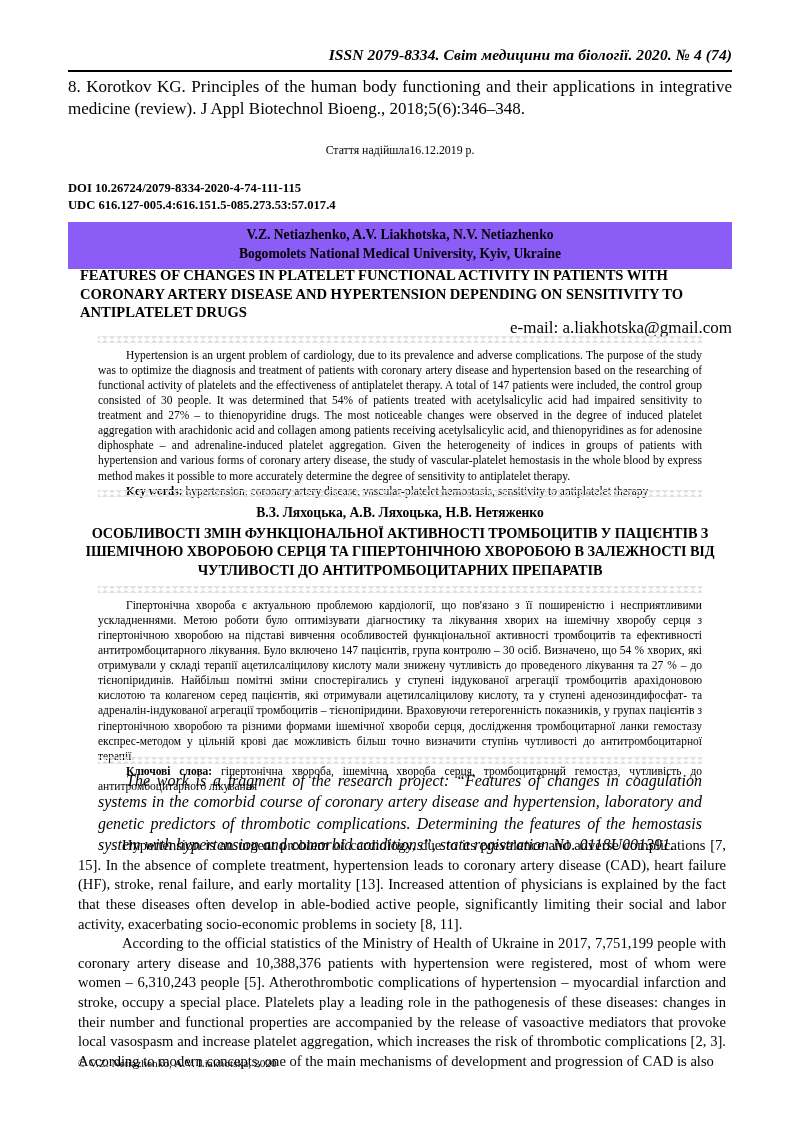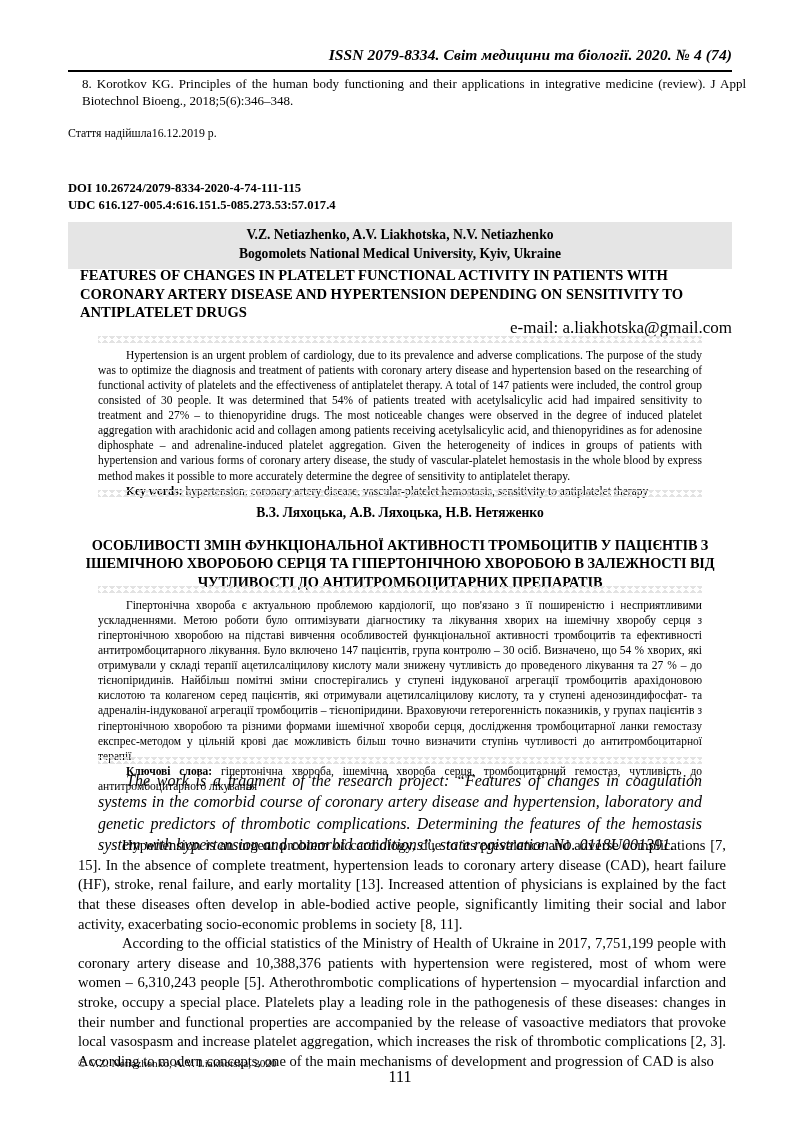--- a/index.html
+++ b/index.html
@@ -43,33 +43,32 @@
     height: 1.6px;
     background: #000;
   }
 
   
   .reftail {
     position: absolute;
     left: 68px;
     top: 76px;
     width: 664px;
-    font-size: 13px;
+    font-size: 17px;
     line-height: 1.28;
     text-align: justify;
-    margin-left: 14px;
   }
   .reftail p { margin: 0; }
 
   .received {
     position: absolute;
     left: 68px;
-    top: 126px;
-    width: 664px;
-    text-align: left;
+    top: 143px;
+    width: 664px;
+    text-align: center;
     font-size: 11.8px;
   }
 
   
   .doiblock {
     position: absolute;
     left: 68px;
     top: 180px;
     width: 664px;
     font-size: 12.6px;
@@ -77,21 +76,21 @@
     line-height: 1.32;
   }
   .doiblock div { white-space: nowrap; }
 
   
   .authorbar {
     position: absolute;
     left: 68px;
     top: 222px;
     width: 664px;
-    background: #e5e5e5;
+    background: #8b5cf6;
     text-align: center;
     font-weight: bold;
     font-size: 13.6px;
     line-height: 1.38;
     padding: 4px 0 5px 0;
     box-sizing: border-box;
   }
 
   
   .title-en {
@@ -152,21 +151,21 @@
     left: 68px;
     top: 505px;
     width: 664px;
     text-align: center;
     font-weight: bold;
     font-size: 13.6px;
   }
   .title-uk {
     position: absolute;
     left: 72px;
-    top: 536px;
+    top: 524px;
     width: 656px;
     text-align: center;
     font-weight: bold;
     font-size: 14.3px;
     line-height: 1.29;
     letter-spacing: -0.1px;
   }
 
   
   .projnote {
@@ -259,15 +258,14 @@
   <div class="projnote">
     <p>The work is a fragment of the research project: “Features of changes in coagulation systems in the comorbid course of coronary artery disease and hypertension, laboratory and genetic predictors of thrombotic complications. Determining the features of the hemostasis system with hypertension and comorbid conditions”, state registration No. 0118U001391.</p>
   </div>
 
   <div class="body-text">
     <p>Hypertension is an urgent problem of cardiology, due to its prevalence and adverse complications [7, 15]. In the absence of complete treatment, hypertension leads to coronary artery disease (CAD), heart failure (HF), stroke, renal failure, and early mortality [13]. Increased attention of physicians is explained by the fact that these diseases often develop in able-bodied active people, significantly limiting their social and labor activity, exacerbating socio-economic problems in society [8, 11].</p>
     <p>According to the official statistics of the Ministry of Health of Ukraine in 2017, 7,751,199 people with coronary artery disease and 10,388,376 patients with hypertension were registered, most of whom were women – 6,310,243 people [5]. Atherothrombotic complications of hypertension – myocardial infarction and stroke, occupy a special place. Platelets play a leading role in the pathogenesis of these diseases: changes in their number and functional properties are accompanied by the release of vasoactive mediators that provoke local vasospasm and increase platelet aggregation, which increases the risk of thrombotic complications [2, 3]. According to modern concepts, one of the main mechanisms of development and progression of CAD is also</p>
   </div>
 
   <div class="copyright">©  V.Z. Netiazhenko, A.V. Liakhotska, 2020</div>
-  <div class="pagenum">111</div>
 
 </div>
 
 </body></html>

